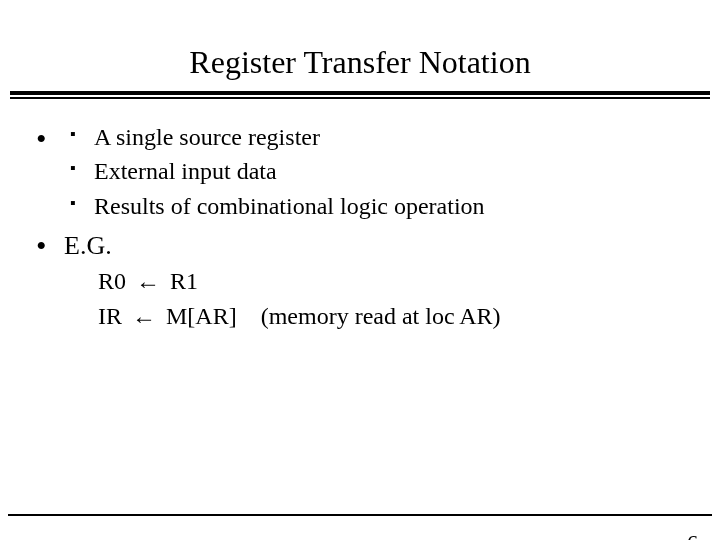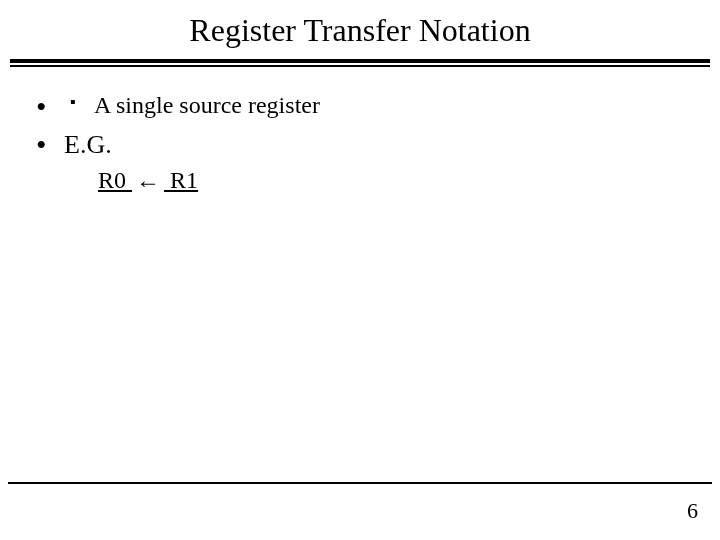--- a/index.html
+++ b/index.html
@@ -16,20 +16,21 @@
     position: relative;
     width: 720px;
     height: 540px;
     box-sizing: border-box;
   }
   .title {
     text-align: center;
     font-size: 32px;
     padding-top: 12px;
     padding-bottom: 8px;
+    margin-top: 32px;
   }
   .title-rule-thick {
     border: none;
     border-top: 4px solid #000;
     margin: 2px 10px 0 10px;
   }
   .title-rule-thin {
     border: none;
     border-top: 2px solid #000;
     margin: 2px 10px 0 10px;
@@ -74,21 +75,20 @@
     top: 2px;
     font-size: 16px;
   }
   .eg-block {
     margin-left: 34px;
     font-size: 24px;
     margin-top: 2px;
   }
   .eg-line {
     margin-bottom: 2px;
-    text-decoration: underline;
   }
   .arrow {
     display: inline-block;
     padding: 0 4px;
   }
   .footer-rule {
     position: absolute;
     left: 8px;
     right: 8px;
     bottom: 48px;
@@ -109,29 +109,37 @@
 
   <div class="title">Register Transfer Notation</div>
   <hr class="title-rule-thick">
   <hr class="title-rule-thin">
 
   <div class="content">
     <ul class="level1">
       <li>
         <ul class="level2">
           <li><span>A single source register</span></li>
+          <li><span>External input data</span></li>
+          <li><span>Results of combinational logic operation</span></li>
         </ul>
       </li>
       <li>
         <span>E.G.</span>
         <div class="eg-block">
           <div class="eg-line">
             <span>R0</span>
             <span class="arrow">←</span>
             <span>R1</span>
+          </div>
+          <div class="eg-line">
+            <span>IR</span>
+            <span class="arrow">←</span>
+            <span>M[AR]</span>&nbsp;&nbsp;&nbsp;
+            <span>(memory read at loc AR)</span>
           </div>
         </div>
       </li>
     </ul>
   </div>
 
   <hr class="footer-rule">
   <div class="page-number">6</div>
 </div>
 

